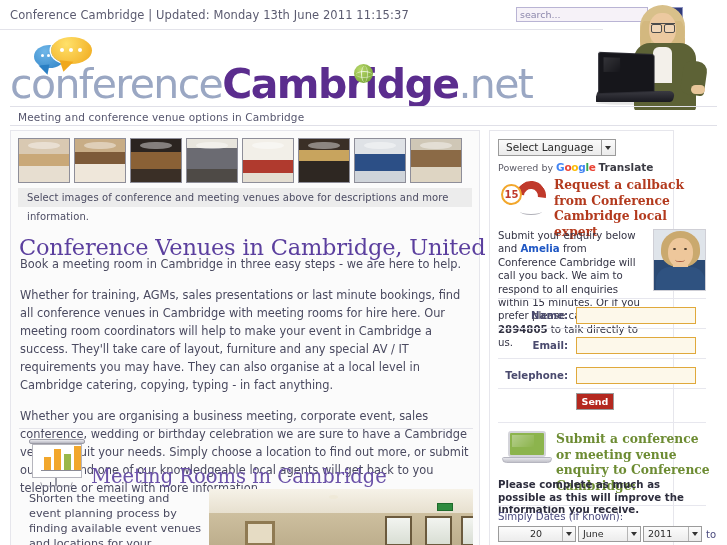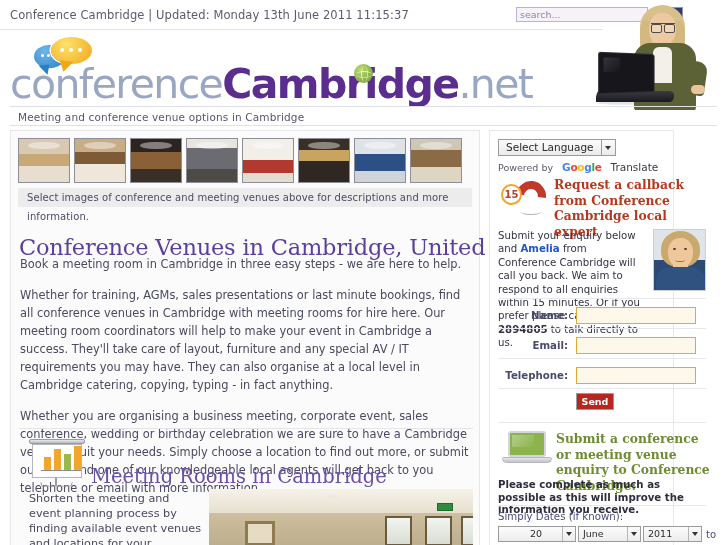--- a/index.html
+++ b/index.html
@@ -329,26 +329,26 @@
     width: 14px; height:15px; border-left: 1px solid #9b9b9b;
     display:flex; align-items:center; justify-content:center;
   }
   .lang-arrow b {
     width:0;height:0;border-left:3px solid transparent;border-right:3px solid transparent;
     border-top:4px solid #333; display:block;
   }
   .powered {
     position:absolute; left: 8px; top: 30px;
     font-size: 9.5px; color:#5b5b66; white-space: nowrap;
-    display:flex; align-items:baseline; gap:9px;
+    display:flex; align-items:baseline; gap:3px;
   }
   .g-logo { font-weight: bold; font-size:10.5px; letter-spacing:-.3px; }
   .g-logo .b1{color:#4285f4;} .g-logo .b2{color:#ea4335;} .g-logo .b3{color:#fbbc05;}
   .g-logo .b4{color:#4285f4;} .g-logo .b5{color:#34a853;} .g-logo .b6{color:#ea4335;}
-  .g-tr { font-weight:normal; color:#3b3b44; font-size:10.5px; }
+  .g-tr { font-weight:bold; color:#3b3b44; font-size:10.5px; }
 
   .phone-icon {
     position:absolute; left: 10px; top: 46px; width: 52px; height: 40px;
   }
   .ph-handset {
     position:absolute; left: 16px; top: 4px; width: 30px; height: 30px;
     border: 8px solid #c0392b;
     border-radius: 50%;
     border-left-color: transparent; border-bottom-color: transparent;
     transform: rotate(-38deg);

